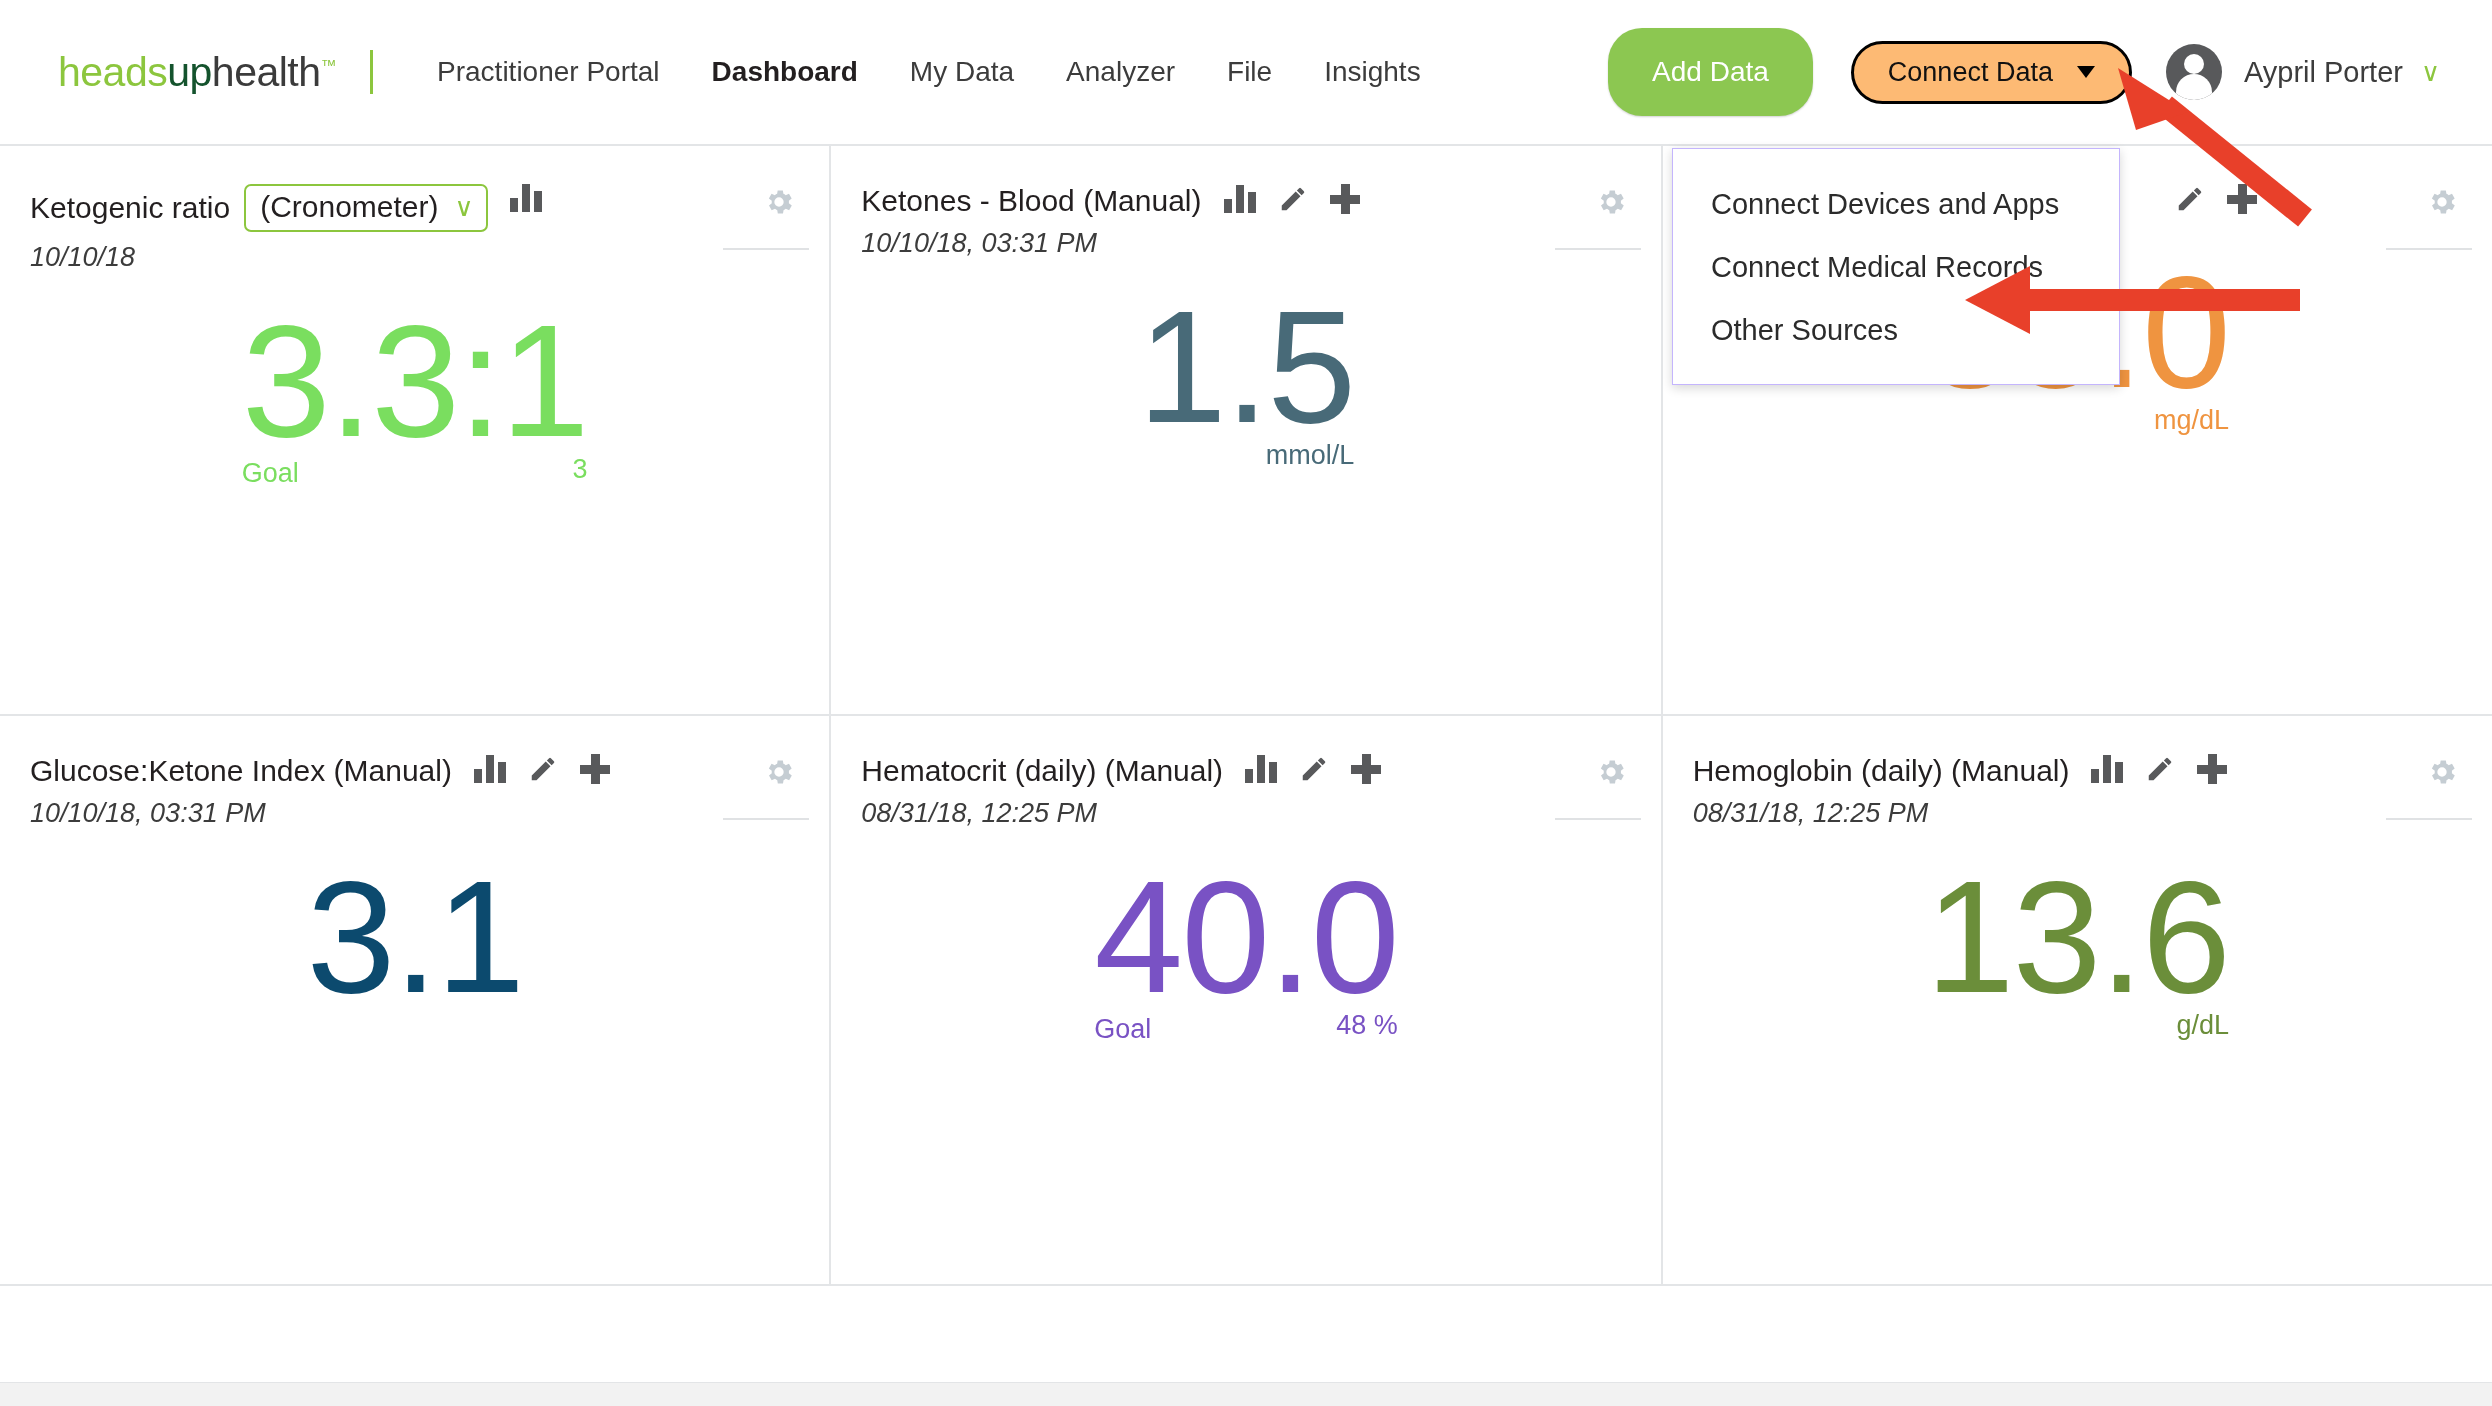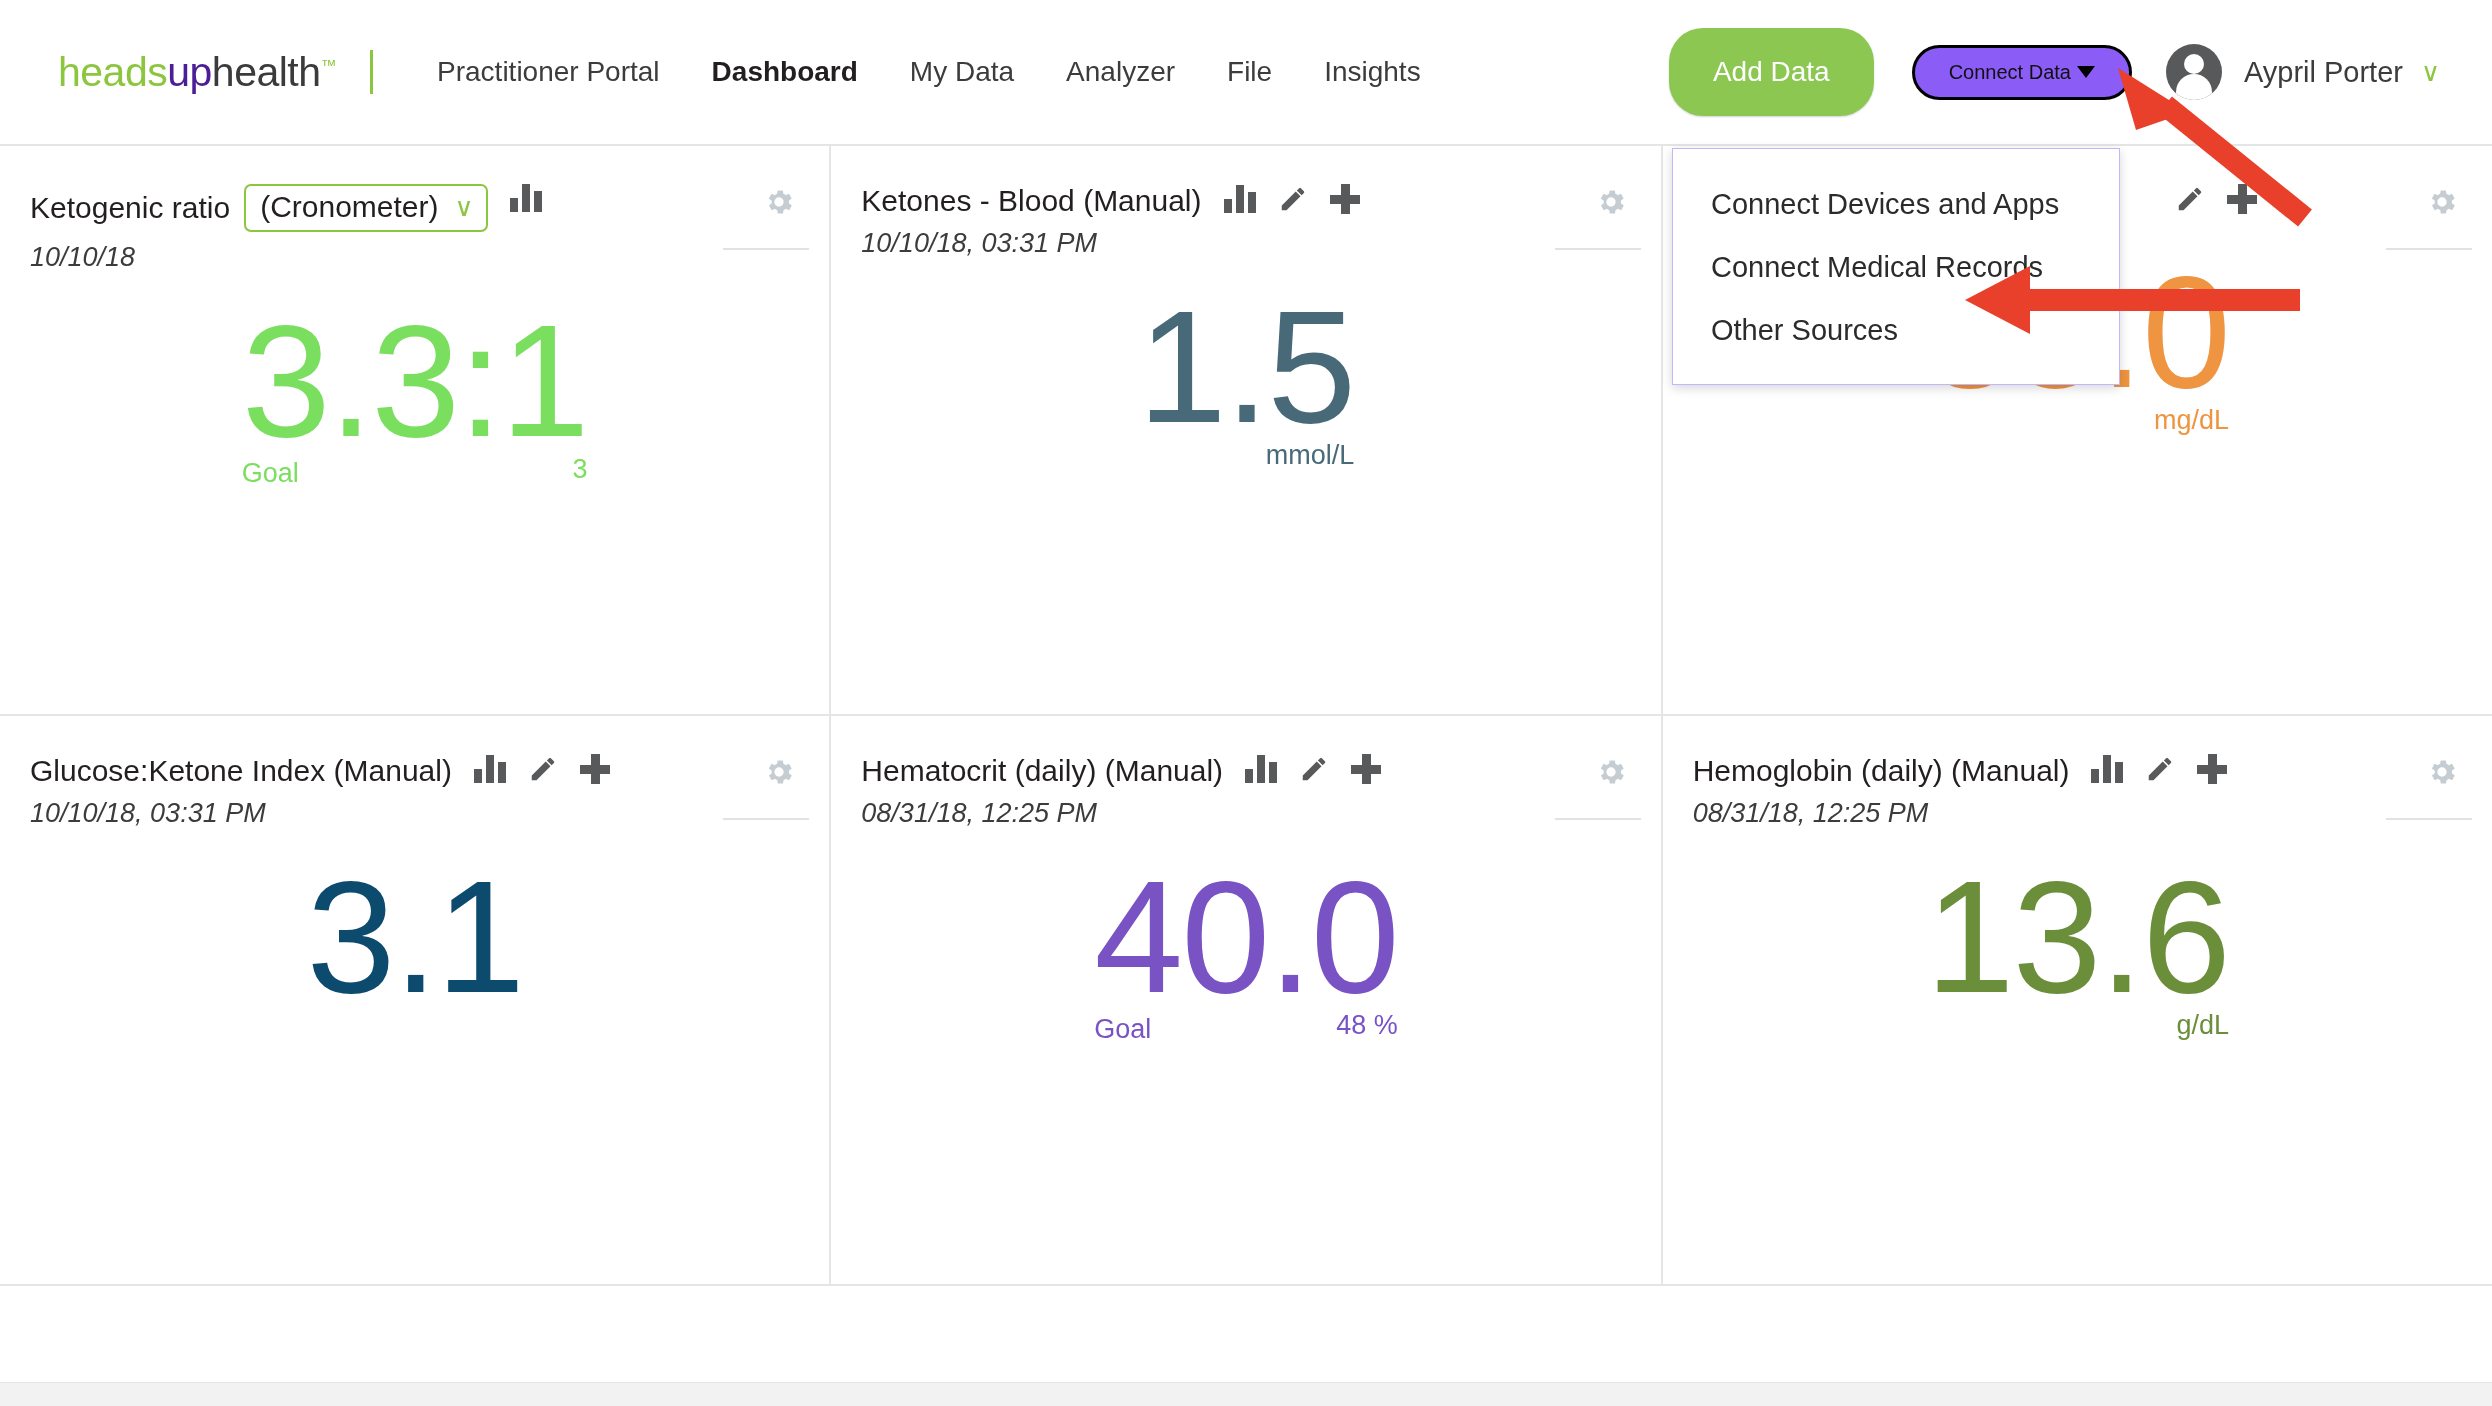--- a/index.html
+++ b/index.html
@@ -17,21 +17,21 @@
     height: 146px;
     display: flex;
     align-items: center;
     padding: 0 52px 0 58px;
     border-bottom: 2px solid #e3e5e7;
     background: #fff;
     z-index: 5;
   }
   .logo { font-size: 41px; letter-spacing: -0.5px; white-space: nowrap; font-weight: 400; }
   .logo .lg-heads { color: #8cc63e; }
-  .logo .lg-up { color: #4c1d95; }
+  .logo .lg-up { color: #14532d; }
   .logo .lg-health { color: #3b3b3b; }
   .logo .lg-tm { color: #8cc63e; font-size: 16px; vertical-align: super; }
   .logo-divider { width: 3px; height: 44px; background: #8cc63e; margin: 0 38px 0 34px; }
 
   .nav { display: flex; align-items: center; gap: 0; }
   .nav-item {
     font-size: 28px;
     color: #3c3c3c;
     padding: 0 26px;
     white-space: nowrap;
@@ -52,30 +52,30 @@
     border-radius: 34px;
     padding: 28px 44px;
     border: none;
     cursor: pointer;
     box-shadow: 0 1px 2px rgba(0,0,0,.18);
     white-space: nowrap;
     font-family: "Liberation Sans", sans-serif;
   }
   .btn-connect {
     margin-left: 38px;
-    background: #8b5cf6;
+    background: #fdba74;
     color: #111;
-    font-size: 20px;
+    font-size: 27px;
     border: 3px solid #000;
     border-radius: 34px;
     padding: 13px 34px;
     cursor: pointer;
     display: flex;
     align-items: center;
-    gap: 6px;
+    gap: 24px;
     white-space: nowrap;
     font-family: "Liberation Sans", sans-serif;
   }
   .caret-down {
     width: 0; height: 0;
     border-left: 9px solid transparent;
     border-right: 9px solid transparent;
     border-top: 12px solid #000;
   }
   .avatar {

